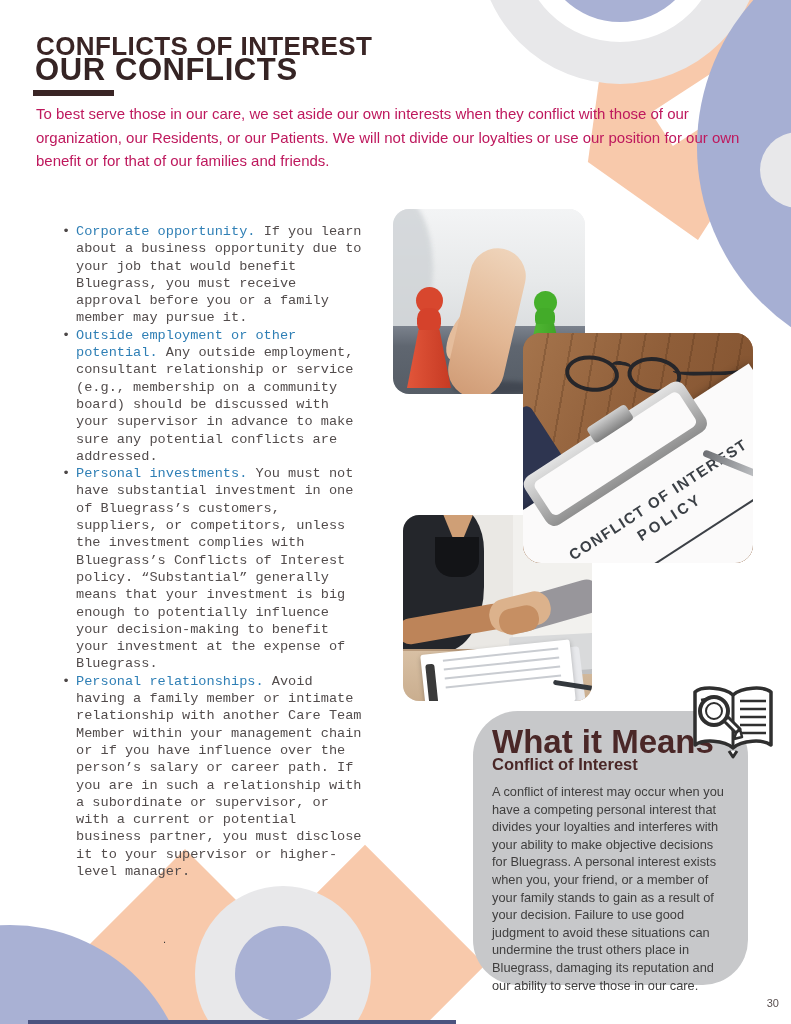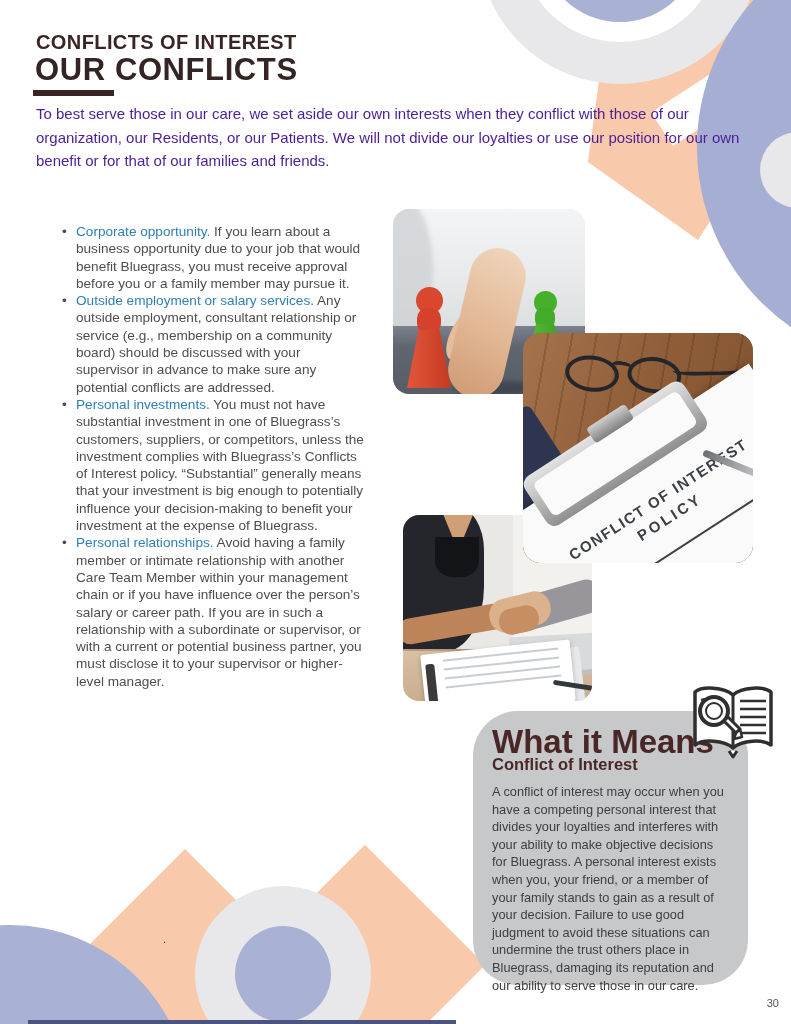--- a/index.html
+++ b/index.html
@@ -24,30 +24,30 @@
 
   .deco-diamond-bl1{left:110px;top:880px;width:150px;height:150px;transform:rotate(45deg);}
   .deco-diamond-bl2{left:280px;top:880px;width:170px;height:170px;transform:rotate(45deg);}
   .deco-lav-bl{left:-170px;top:925px;width:360px;height:360px;}
   .deco-donut-bl{left:195px;top:886px;width:176px;height:176px;}
   .deco-donut-center-bl{left:235px;top:926px;width:96px;height:96px;}
   .deco-navy-bar{left:28px;top:1020px;width:428px;height:4px;background:#4b537f;}
   .stray-dot{left:163px;top:933px;font-size:11px;color:#3a3a3a;}
 
   
-  .eyebrow{left:36px;top:31px;font-size:20px;font-weight:700;letter-spacing:.4px;color:#3a2525;}
+  .eyebrow{left:36px;top:31px;font-size:26px;font-weight:700;letter-spacing:.4px;color:#3a2525;}
   .title{left:35px;top:52px;font-size:31px;font-weight:700;letter-spacing:.6px;color:#352424;}
   .title-underline{left:33px;top:90px;width:81px;height:6px;background:#3a2525;}
-  .intro{left:36px;top:102px;width:705px;font-size:15px;line-height:23.5px;color:#4c1d95;}
+  .intro{left:36px;top:102px;width:705px;font-size:15px;line-height:23.5px;color:#be185d;}
 
   
   .wtk-heading{left:55px;top:183px;font-size:21px;font-weight:700;letter-spacing:.3px;color:#2e2222;}
   .wtk{left:52px;top:221px;width:312px;font-size:13.6px;line-height:17.3px;color:#524c4c;}
   .wtk p{margin:0 0 1px 0;}
-  .wtk ul{margin:2px 0 0 0;padding:0;list-style:none;}
+  .wtk ul{margin:2px 0 0 0;padding:0;list-style:none;font-family:Liberation Mono, monospace;}
   .wtk li{position:relative;padding-left:24px;margin:0;}
   .wtk li::before{content:"•";position:absolute;left:10px;top:0;color:#4c4747;}
   .lead{color:#2f7fb5;}
 
   
   .photo{overflow:hidden;border-radius:16px;}
   .photo-pawns{left:393px;top:209px;width:192px;height:185px;background:#eef0f1;z-index:5;}
   .photo-handshake{left:403px;top:515px;width:189px;height:186px;background:#eae8e4;z-index:6;}
   .photo-policy{left:523px;top:333px;width:230px;height:230px;border-radius:18px;z-index:7;
     background:#9c6b45;}
@@ -173,21 +173,21 @@
   <div class="abs stray-dot">.</div>
 
   <div class="abs eyebrow">CONFLICTS OF INTEREST</div>
   <div class="abs title">OUR CONFLICTS</div>
   <div class="abs title-underline"></div>
   <div class="abs intro">To best serve those in our care, we set aside our own interests when they conflict with those of our organization, our Residents, or our Patients. We will not divide our loyalties or use our position for our own benefit or for that of our families and friends.</div>
 
   <div class="abs wtk">
     <ul>
       <li><span class="lead">Corporate opportunity.</span> <span>If you learn about a business opportunity due to your job that would benefit Bluegrass, you must receive approval before you or a family member may pursue it.</span></li>
-      <li><span class="lead">Outside employment or salary services.</span> <span>Any outside employment, consultant relationship or service (e.g., membership on a community board) should be discussed with your supervisor in advance to make sure any potential conflicts are addressed.</span></li>
+      <li><span class="lead">Outside employment or other potential.</span> <span>Any outside employment, consultant relationship or service (e.g., membership on a community board) should be discussed with your supervisor in advance to make sure any potential conflicts are addressed.</span></li>
       <li><span class="lead">Personal investments.</span> <span>You must not have substantial investment in one of Bluegrass’s customers, suppliers, or competitors, unless the investment complies with Bluegrass’s Conflicts of Interest policy. “Substantial” generally means that your investment is big enough to potentially influence your decision-making to benefit your investment at the expense of Bluegrass.</span></li>
       <li><span class="lead">Personal relationships.</span> <span>Avoid having a family member or intimate relationship with another Care Team Member within your management chain or if you have influence over the person’s salary or career path. If you are in such a relationship with a subordinate or supervisor, or with a current or potential business partner, you must disclose it to your supervisor or higher-level manager.</span></li>
     </ul>
   </div>
 
   <div class="abs photo photo-pawns">
     <div class="abs pp-shirt"></div>
     <div class="abs pp-shirt-shadow-l"></div>
     <div class="abs pp-table"></div>
     <div class="abs pp-hand-shadow"></div>

